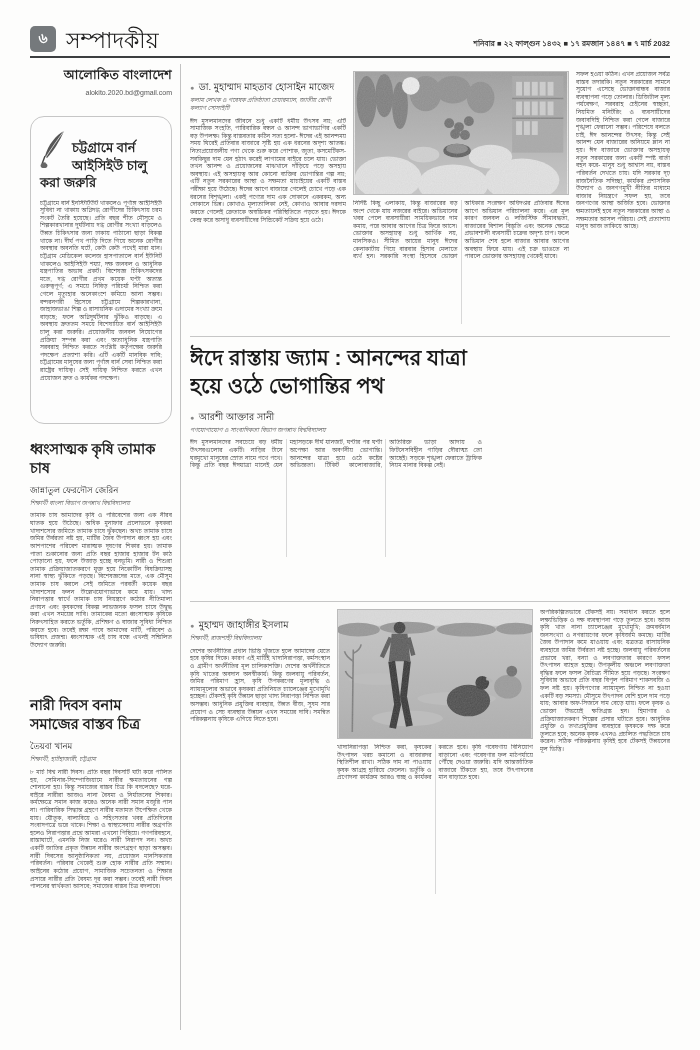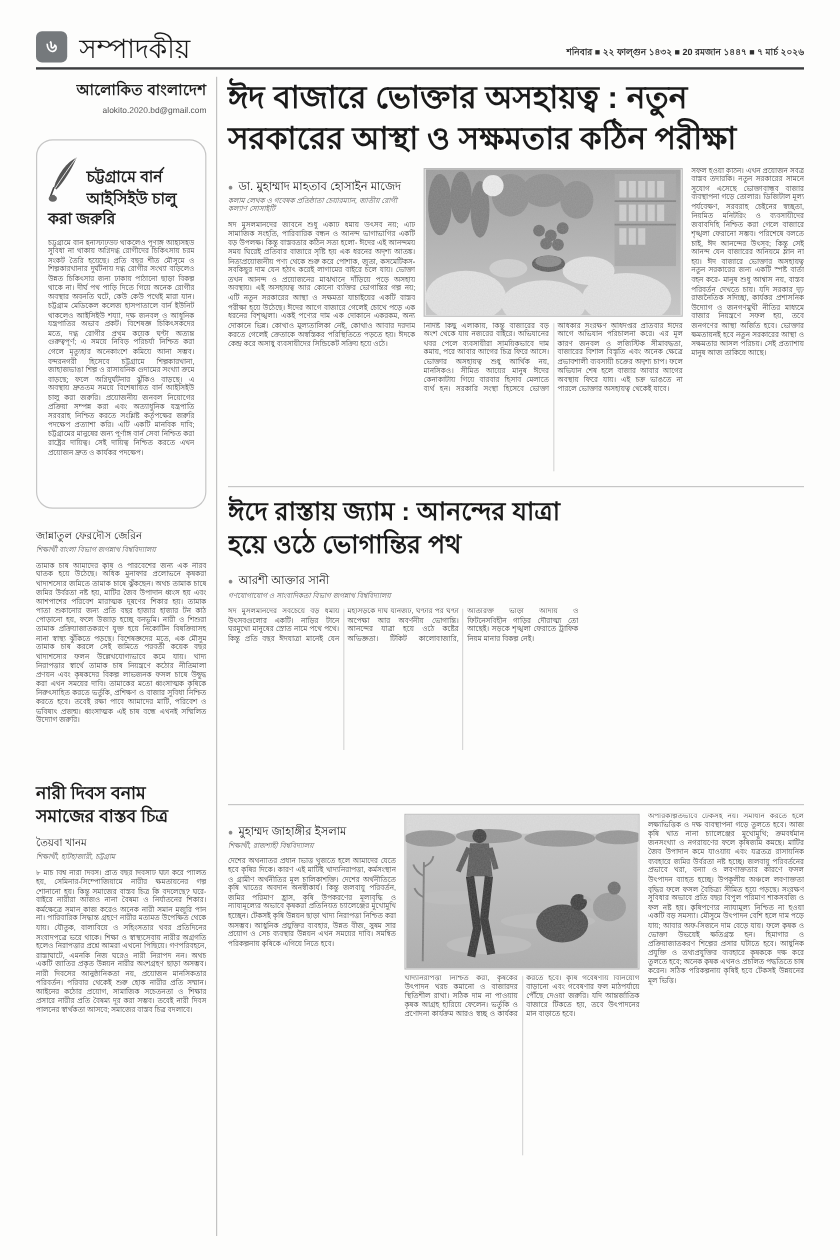--- a/index.html
+++ b/index.html
@@ -63,21 +63,21 @@
   .s3-colC { flex:1; min-width:0; }
 </style>
 </head>
 <body>
 
 <div class="page">
 
   <div class="hdr">
     <div class="numbox">৬</div>
     <div class="section-title">সম্পাদকীয়</div>
-    <div class="dateline">শনিবার ■ ২২ ফাল্গুন ১৪৩২ ■ 20 রমজান ১৪৪৭ ■ ৭ মার্চ ২০২৬</div>
+    <div class="dateline">শনিবার ■ ২২ ফাল্গুন ১৪৩২ ■ ১৭ রমজান ১৪৪৭ ■ ৭ মার্চ 2032</div>
   </div>
 
   <div class="content">
 
     <aside class="rail">
       <div class="mast">
         <div class="mast-name">আলোকিত বাংলাদেশ</div>
         <div class="mast-mail">alokito.2020.bd@gmail.com</div>
       </div>
 
@@ -89,39 +89,39 @@
             <path d="M7 27 L4 35" stroke="#444" stroke-width="1.4"></path>
             <ellipse cx="6" cy="36.5" rx="3.4" ry="2.6" fill="#666"></ellipse>
             <rect x="4.6" y="33.4" width="3" height="2" fill="#666"></rect>
           </svg>
         </div>
         <div class="railbox-title">চট্টগ্রামে বার্ন আইসিইউ চালু করা জরুরি</div>
         <div class="t6" style="height:218px; clear:both; margin-top:8px;">চট্টগ্রামে বার্ন ইনস্টিটিউট থাকলেও পূর্ণাঙ্গ আইসিইউ সুবিধা না থাকায় অগ্নিদগ্ধ রোগীদের চিকিৎসায় চরম সংকট তৈরি হয়েছে। প্রতি বছর শীত মৌসুমে ও শিল্পকারখানার দুর্ঘটনায় দগ্ধ রোগীর সংখ্যা বাড়লেও উন্নত চিকিৎসার জন্য ঢাকায় পাঠানো ছাড়া বিকল্প থাকে না। দীর্ঘ পথ পাড়ি দিতে গিয়ে অনেক রোগীর অবস্থার অবনতি ঘটে, কেউ কেউ পথেই মারা যান। চট্টগ্রাম মেডিকেল কলেজ হাসপাতালে বার্ন ইউনিট থাকলেও আইসিইউ শয্যা, দক্ষ জনবল ও আধুনিক যন্ত্রপাতির অভাব প্রকট। বিশেষজ্ঞ চিকিৎসকদের মতে, দগ্ধ রোগীর প্রথম কয়েক ঘণ্টা অত্যন্ত গুরুত্বপূর্ণ; এ সময়ে নিবিড় পরিচর্যা নিশ্চিত করা গেলে মৃত্যুহার অনেকাংশে কমিয়ে আনা সম্ভব। বন্দরনগরী হিসেবে চট্টগ্রামে শিল্পকারখানা, জাহাজভাঙা শিল্প ও রাসায়নিক গুদামের সংখ্যা ক্রমে বাড়ছে; ফলে অগ্নিদুর্ঘটনার ঝুঁকিও বাড়ছে। এ অবস্থায় দ্রুততম সময়ে বিশেষায়িত বার্ন আইসিইউ চালু করা জরুরি। প্রয়োজনীয় জনবল নিয়োগের প্রক্রিয়া সম্পন্ন করা এবং অত্যাধুনিক যন্ত্রপাতি সরবরাহ নিশ্চিত করতে সংশ্লিষ্ট কর্তৃপক্ষের জরুরি পদক্ষেপ প্রত্যাশা করি। এটি একটি মানবিক দাবি; চট্টগ্রামের মানুষের জন্য পূর্ণাঙ্গ বার্ন সেবা নিশ্চিত করা রাষ্ট্রের দায়িত্ব। সেই দায়িত্ব নিশ্চিত করতে এখন প্রয়োজন দ্রুত ও কার্যকর পদক্ষেপ।</div>
       </div>
 
       <div class="rail-art">
+        <div class="rail-h">ধ্বংসাত্মক কৃষি তামাক চাষ</div>
         <div class="byline-name">জান্নাতুল ফেরদৌস জেরিন</div>
         <div class="byline-role">শিক্ষার্থী বাংলা বিভাগ জগন্নাথ বিশ্ববিদ্যালয়</div>
         <div class="t6" style="height:168px;">তামাক চাষ আমাদের কৃষি ও পরিবেশের জন্য এক নীরব ঘাতক হয়ে উঠেছে। অধিক মুনাফার প্রলোভনে কৃষকরা খাদ্যশস্যের জমিতে তামাক চাষে ঝুঁকছেন। অথচ তামাক চাষে জমির উর্বরতা নষ্ট হয়, মাটির জৈব উপাদান ধ্বংস হয় এবং আশপাশের পরিবেশ মারাত্মক দূষণের শিকার হয়। তামাক পাতা শুকানোর জন্য প্রতি বছর হাজার হাজার টন কাঠ পোড়ানো হয়, ফলে উজাড় হচ্ছে বনভূমি। নারী ও শিশুরা তামাক প্রক্রিয়াজাতকরণে যুক্ত হয়ে নিকোটিন বিষক্রিয়াসহ নানা স্বাস্থ্য ঝুঁকিতে পড়ছে। বিশেষজ্ঞদের মতে, এক মৌসুম তামাক চাষ করলে সেই জমিতে পরবর্তী কয়েক বছর খাদ্যশস্যের ফলন উল্লেখযোগ্যভাবে কমে যায়। খাদ্য নিরাপত্তার স্বার্থে তামাক চাষ নিয়ন্ত্রণে কঠোর নীতিমালা প্রণয়ন এবং কৃষকদের বিকল্প লাভজনক ফসল চাষে উদ্বুদ্ধ করা এখন সময়ের দাবি। তামাকের মতো ধ্বংসাত্মক কৃষিকে নিরুৎসাহিত করতে ভর্তুকি, প্রশিক্ষণ ও বাজার সুবিধা নিশ্চিত করতে হবে। তবেই রক্ষা পাবে আমাদের মাটি, পরিবেশ ও ভবিষ্যৎ প্রজন্ম। ধ্বংসাত্মক এই চাষ বন্ধে এখনই সম্মিলিত উদ্যোগ জরুরি।</div>
       </div>
 
       <div class="rail-art">
         <div class="rail-h">নারী দিবস বনাম সমাজের বাস্তব চিত্র</div>
         <div class="byline-name">তৈয়বা খানম</div>
         <div class="byline-role">শিক্ষার্থী, হাটহাজারী, চট্টগ্রাম</div>
         <div class="t6" style="height:178px;">৮ মার্চ বিশ্ব নারী দিবস। প্রতি বছর দিবসটি ঘটা করে পালিত হয়, সেমিনার-সিম্পোজিয়ামে নারীর ক্ষমতায়নের গল্প শোনানো হয়। কিন্তু সমাজের বাস্তব চিত্র কি বদলেছে? ঘরে-বাইরে নারীরা আজও নানা বৈষম্য ও নির্যাতনের শিকার। কর্মক্ষেত্রে সমান কাজ করেও অনেক নারী সমান মজুরি পান না। পারিবারিক সিদ্ধান্ত গ্রহণে নারীর মতামত উপেক্ষিত থেকে যায়। যৌতুক, বাল্যবিয়ে ও সহিংসতার খবর প্রতিদিনের সংবাদপত্রে ভরে থাকে। শিক্ষা ও স্বাস্থ্যসেবায় নারীর অগ্রগতি হলেও নিরাপত্তার প্রশ্নে আমরা এখনো পিছিয়ে। গণপরিবহনে, রাস্তাঘাটে, এমনকি নিজ ঘরেও নারী নিরাপদ নন। অথচ একটি জাতির প্রকৃত উন্নয়ন নারীর অংশগ্রহণ ছাড়া অসম্ভব। নারী দিবসের আনুষ্ঠানিকতা নয়, প্রয়োজন মানসিকতার পরিবর্তন। পরিবার থেকেই শুরু হোক নারীর প্রতি সম্মান। আইনের কঠোর প্রয়োগ, সামাজিক সচেতনতা ও শিক্ষার প্রসারে নারীর প্রতি বৈষম্য দূর করা সম্ভব। তবেই নারী দিবস পালনের স্বার্থকতা আসবে; সমাজের বাস্তব চিত্র বদলাবে।</div>
       </div>
     </aside>
 
     <div class="vline"></div>
 
     <main>
 
       <section>
-        <div class="h1">ঈদ বাজারে ভোক্তার অসহায়ত্ব : নতুন সরকারের আস্থা ও সক্ষমতার কঠিন পরীক্ষা</div>
         <div class="sec1-row">
           <div class="s1-colA">
             <div class="meta">
               <span class="bullet">●</span>
               <span class="byline-name">ডা. মুহাম্মাদ মাহতাব হোসাইন মাজেদ</span>
               <div class="byline-role">কলাম লেখক ও গবেষক প্রতিষ্ঠাতা চেয়ারম্যান, জাতীয় রোগী কল্যাণ সোসাইটি</div>
             </div>
             <div class="t6" style="height:208px;">ঈদ মুসলমানদের জীবনে শুধু একটি ধর্মীয় উৎসব নয়; এটি সামাজিক সংহতি, পারিবারিক বন্ধন ও আনন্দ ভাগাভাগির একটি বড় উপলক্ষ। কিন্তু বাস্তবতার কঠিন সত্য হলো- ঈদের এই আনন্দময় সময় ঘিরেই প্রতিবার বাজারে সৃষ্টি হয় এক ধরনের অদৃশ্য আতঙ্ক। নিত্যপ্রয়োজনীয় পণ্য থেকে শুরু করে পোশাক, জুতা, কসমেটিকস- সবকিছুর দাম যেন হঠাৎ করেই লাগামের বাইরে চলে যায়। ভোক্তা তখন আনন্দ ও প্রয়োজনের মাঝখানে দাঁড়িয়ে পড়ে অসহায় অবস্থায়। এই অসহায়ত্ব আর কোনো ব্যক্তির ভোগান্তির গল্প নয়; এটি নতুন সরকারের আস্থা ও সক্ষমতা যাচাইয়ের একটি বাস্তব পরীক্ষা হয়ে উঠেছে। ঈদের আগে বাজারে গেলেই চোখে পড়ে এক ধরনের বিশৃঙ্খলা। একই পণ্যের দাম এক দোকানে একরকম, অন্য দোকানে ভিন্ন। কোথাও মূল্যতালিকা নেই, কোথাও আবার দরদাম করতে গেলেই ক্রেতাকে অস্বস্তিকর পরিস্থিতিতে পড়তে হয়। ঈদকে কেন্দ্র করে অসাধু ব্যবসায়ীদের সিন্ডিকেট সক্রিয় হয়ে ওঠে।</div>
           </div>
           <div class="s1-mid">

